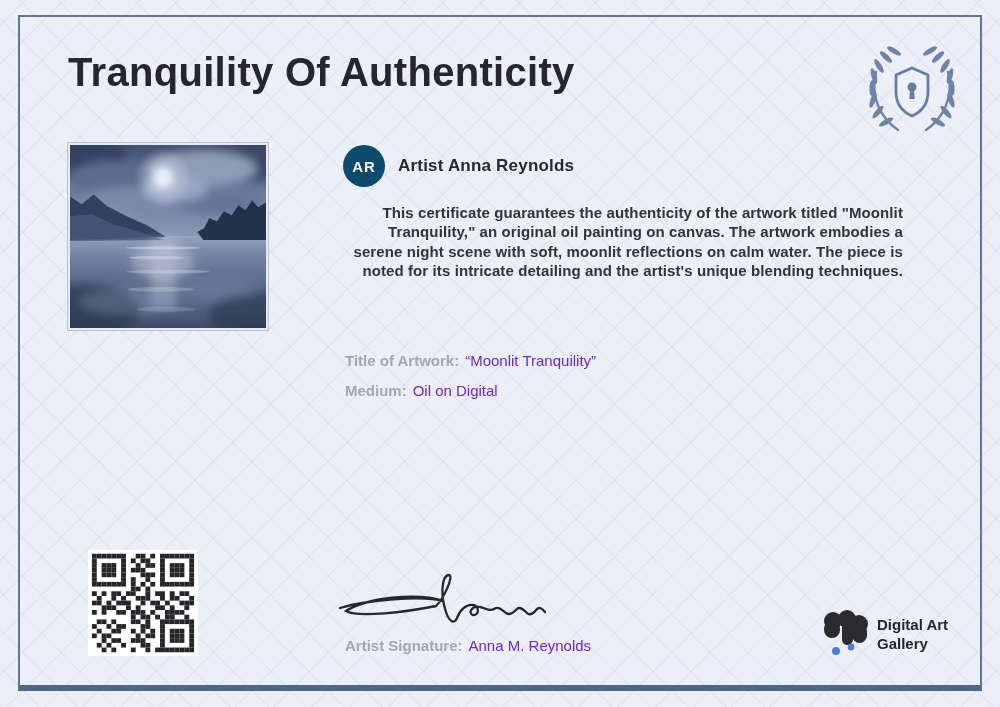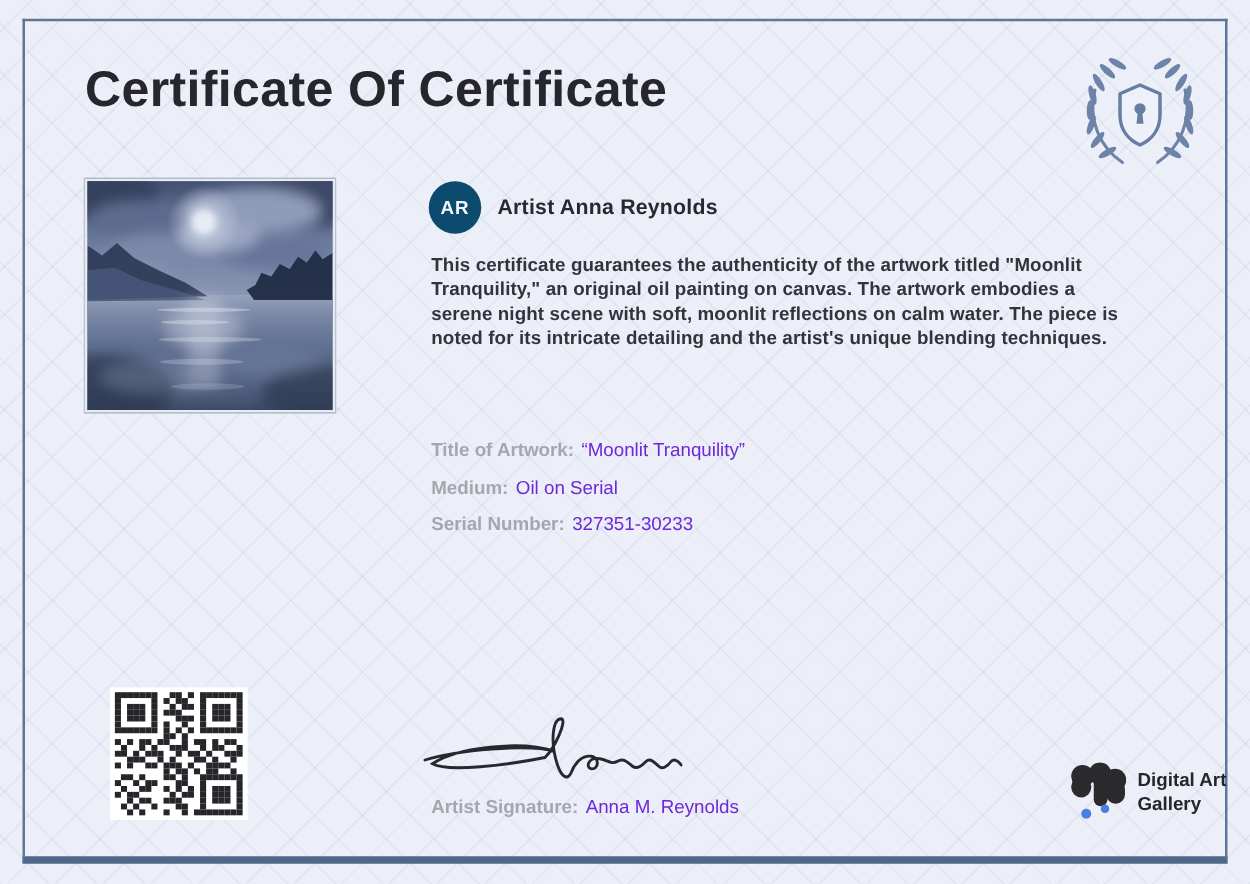--- a/index.html
+++ b/index.html
@@ -32,42 +32,42 @@
     position:absolute;left:343px;top:145px;width:42px;height:42px;border-radius:50%;
     background:#0c4a6e;color:#f4f6fa;display:flex;align-items:center;justify-content:center;
     font-size:15px;font-weight:700;letter-spacing:.8px;
   }
   .artist-name{
     position:absolute;left:398px;top:156px;
     font-size:17px;font-weight:700;color:#28282e;letter-spacing:.2px;
   }
   .desc{
     position:absolute;left:345px;top:203px;width:558px;margin:0;
-    font-size:15px;line-height:19.3px;font-weight:600;color:#33333a;letter-spacing:.1px;
+    font-size:15px;line-height:19.3px;font-weight:600;color:#33333a;letter-spacing:.1px;text-align:right;
   }
   .fields{
     position:absolute;left:345px;top:351px;display:flex;flex-direction:column;gap:9.5px;
   }
   .field-row{font-size:15px;line-height:20px;}
   .f-label{color:#a4a7ad;font-weight:700;margin-top:16px;}
   .f-value{color:#6d28d9;font-weight:400;margin-left:6px;}
   .qr{position:absolute;left:88px;top:550px;background:#ffffff;}
   .sig-svg{position:absolute;left:336px;top:568px;}
   .sig-line{position:absolute;left:345px;top:637px;font-size:15px;}
-  .logo{position:absolute;left:855px;top:609px;display:flex;align-items:flex-start;}
+  .logo{position:absolute;left:822px;top:609px;display:flex;align-items:flex-start;}
   .logo-text{margin-left:9px;margin-top:6px;font-size:15px;font-weight:700;color:#26262a;line-height:19px;}
 </style>
 </head>
 <body>
 
 <div class="page">
 
   <div class="frame"></div>
 
-  <h1 class="title">Certificate Of Certificate</h1>
+  <h1 class="title">Tranquility Of Authenticity</h1>
 
   <svg class="badge" width="100" height="95" viewBox="0 0 100 95">
     <g stroke="#6e83a9" stroke-width="2.4" fill="none" stroke-linecap="round">
       <path d="M36,88 C18,76 8,54 14,30"></path>
       <path d="M64,88 C82,76 92,54 86,30"></path>
     </g>
     <g fill="#6e83a9">
       <ellipse cx="24" cy="80" rx="8" ry="2.6" transform="rotate(-30 24 80)"></ellipse>
       <ellipse cx="16" cy="70" rx="8" ry="2.6" transform="rotate(-50 16 70)"></ellipse>
       <ellipse cx="11" cy="58" rx="8" ry="2.6" transform="rotate(-70 11 58)"></ellipse>
@@ -158,24 +158,21 @@
   </div>
   <div class="artist-name">Artist Anna Reynolds</div>
 
   <p class="desc">This certificate guarantees the authenticity of the artwork titled "Moonlit Tranquility," an original oil painting on canvas. The artwork embodies a serene night scene with soft, moonlit reflections on calm water. The piece is noted for its intricate detailing and the artist's unique blending techniques.</p>
 
   <div class="fields">
     <div class="field-row">
       <span class="f-label">Title of Artwork:</span><span class="f-value">“Moonlit Tranquility”</span>
     </div>
     <div class="field-row">
-      <span class="f-label">Medium:</span><span class="f-value">Oil on Serial</span>
-    </div>
-    <div class="field-row">
-      <span class="f-label">Serial Number:</span><span class="f-value">327351-30233</span>
+      <span class="f-label">Medium:</span><span class="f-value">Oil on Digital</span>
     </div>
   </div>
 
   <svg id="qr-svg" class="qr" width="110" height="106" viewBox="0 0 113 113" preserveAspectRatio="none">
       <rect width="113" height="113" fill="#ffffff"></rect>
       <rect x="4" y="4" width="5" height="5" fill="#26262a"></rect>
       <rect x="9" y="4" width="5" height="5" fill="#26262a"></rect>
       <rect x="14" y="4" width="5" height="5" fill="#26262a"></rect>
       <rect x="19" y="4" width="5" height="5" fill="#26262a"></rect>
       <rect x="24" y="4" width="5" height="5" fill="#26262a"></rect>

